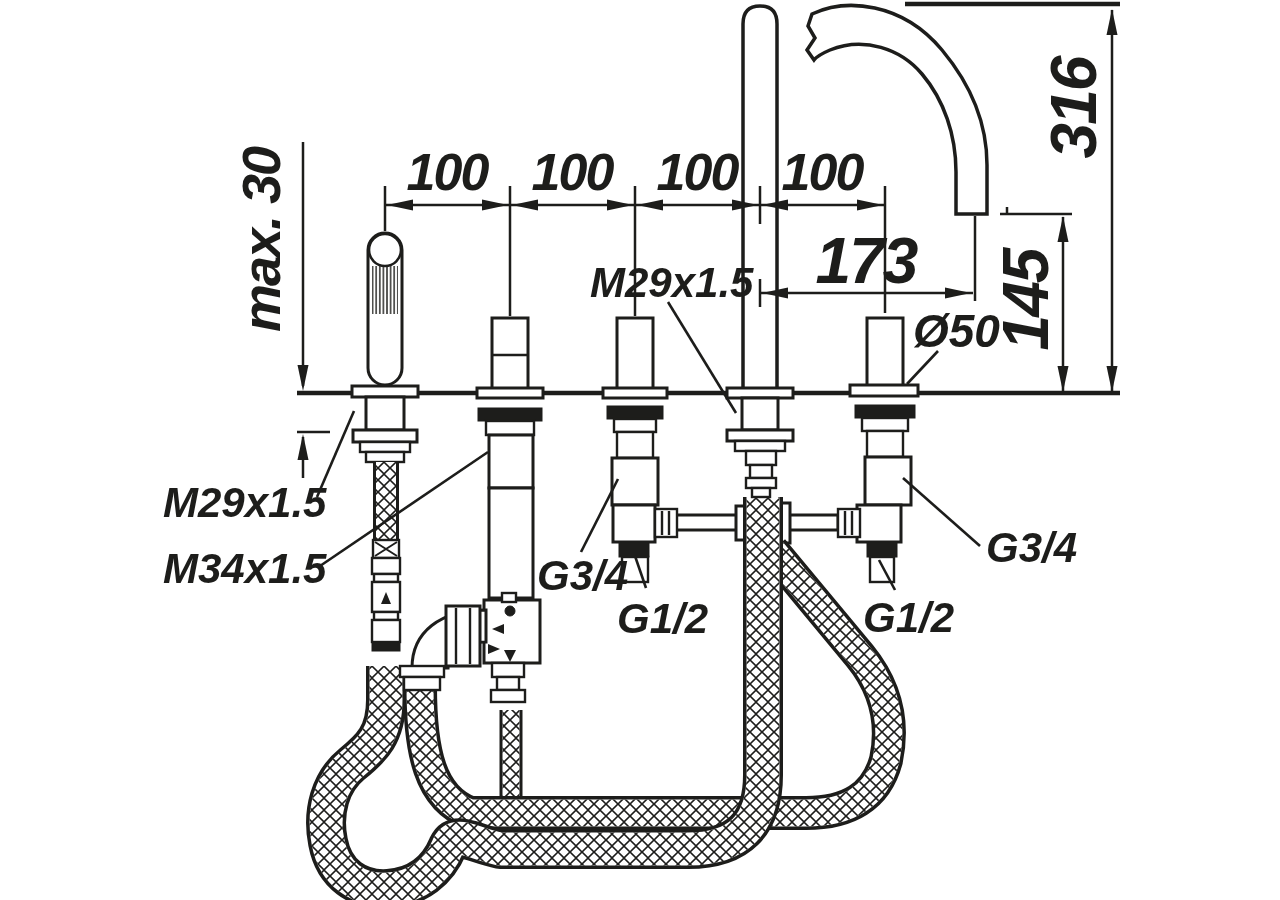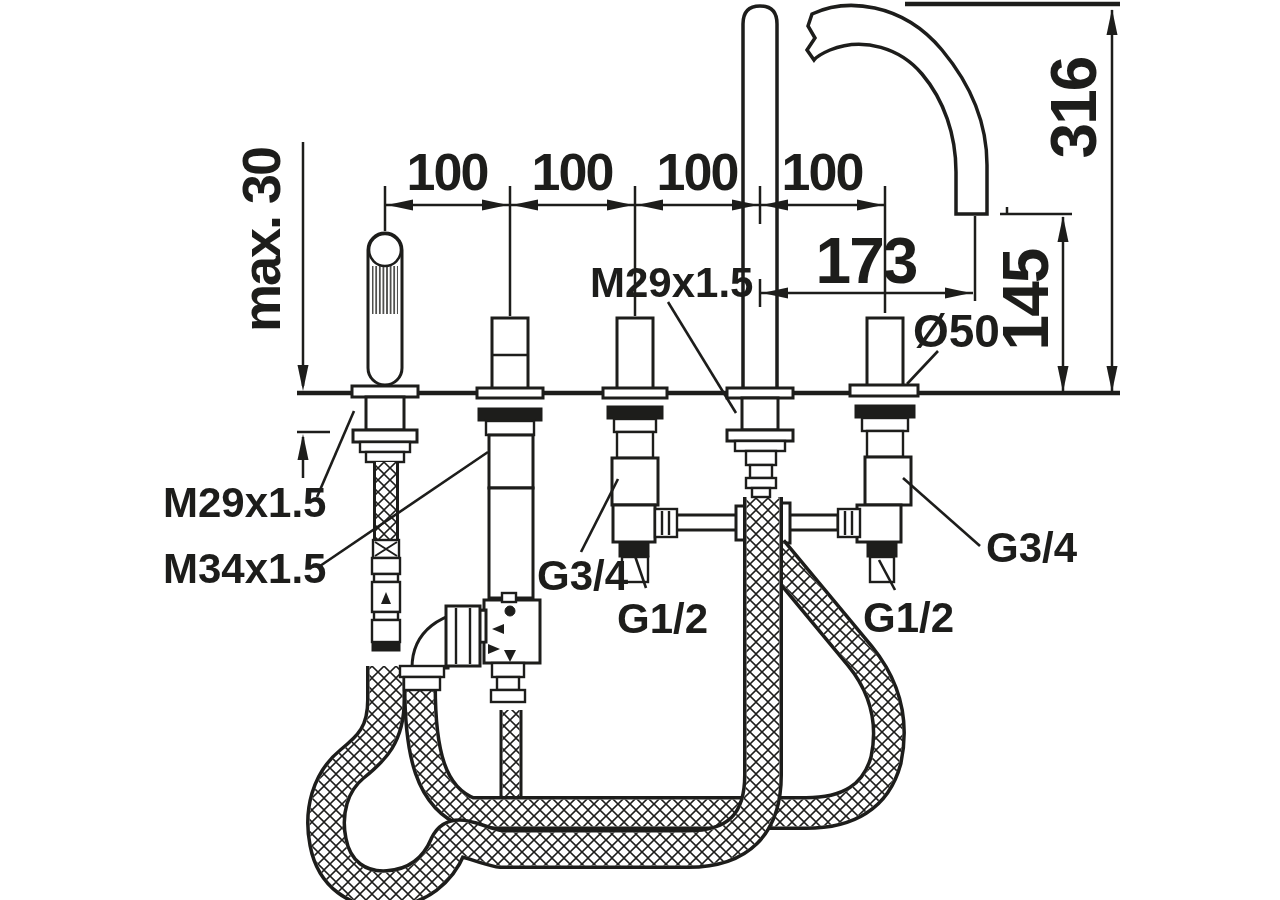--- a/index.html
+++ b/index.html
@@ -1,16 +1,16 @@
 <!DOCTYPE html>
 <html><head>
 <meta charset="utf-8">
 <style>
   html,body{margin:0;padding:0;background:#ffffff;}
-  .stage{width:1280px;height:900px;position:relative;background:#fff;overflow:hidden;}
+  .stage{width:1280px;height:900px;position:relative;background:#fff;overflow:hidden;font-style:italic;}
   svg{display:block;}
   .outline{fill:#ffffff;stroke:#1d1d1b;stroke-width:3;}
   .outline-thick{fill:#ffffff;stroke:#1d1d1b;stroke-width:3.5;}
   .outline-thin{fill:#ffffff;stroke:#1d1d1b;stroke-width:2.4;}
   .dark{fill:#1d1d1b;stroke:#1d1d1b;stroke-width:1;}
   .dim{stroke:#1d1d1b;stroke-width:2.5;fill:none;}
   .dim-thick{stroke:#1d1d1b;stroke-width:4.5;fill:none;}
   .deck{stroke:#1d1d1b;stroke-width:4.5;fill:none;}
   .leader{stroke:#1d1d1b;stroke-width:2.6;fill:none;}
   .arr{fill:#1d1d1b;stroke:none;}

